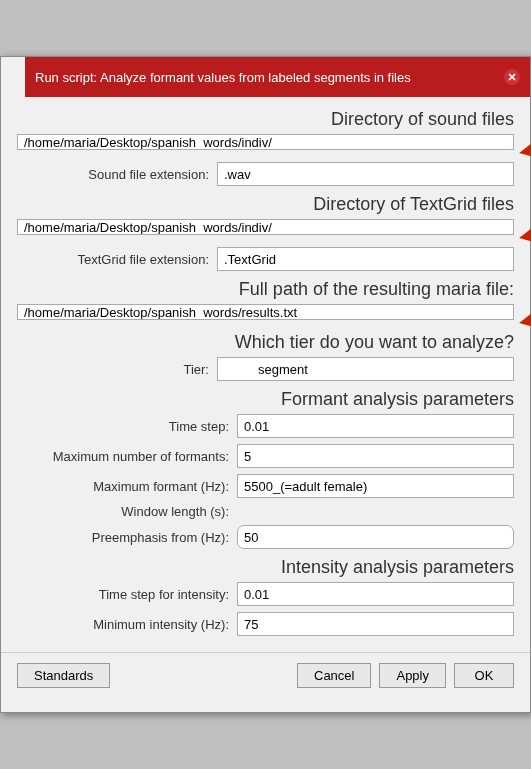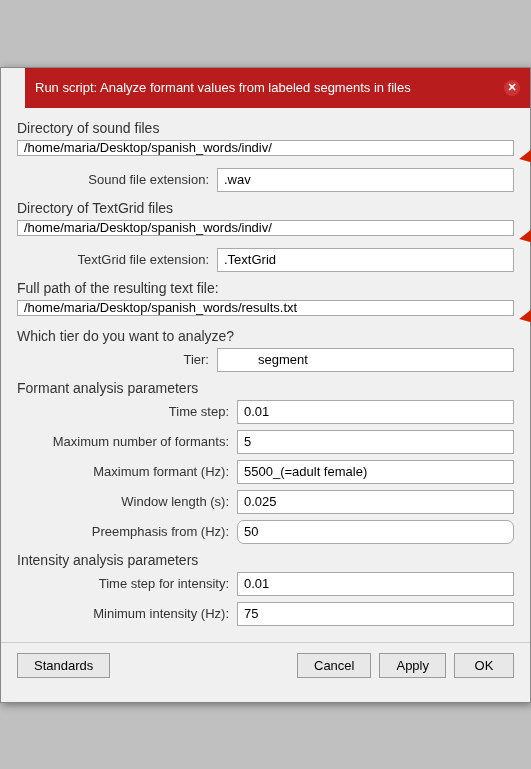--- a/index.html
+++ b/index.html
@@ -39,23 +39,24 @@
       color: white;
       font-size: 11px;
       cursor: pointer;
       font-weight: bold;
     }
     .content {
       padding: 12px 16px 10px 16px;
     }
     .section-label {
       color: #333;
-      font-size: 14px;
+      font-size: 18px;
       margin-bottom: 4px;
       margin-top: 10px;
+      text-align: right;
     }
     .section-label:first-child {
       margin-top: 0;
     }
     .input-row {
       display: flex;
       align-items: center;
       margin-bottom: 6px;
       position: relative;
     }
@@ -153,21 +154,21 @@
         </defs>
         <path d="M85,15 Q60,5 10,15" stroke="#cc2200" stroke-width="5" fill="none" marker-end="url(#arr2)"></path>
       </svg>
     </div>
 
     <div class="input-row">
       <label style="width:200px;">TextGrid file extension:</label>
       <input type="text" style="width: 220px;" value=".TextGrid">
     </div>
 
-    <div class="section-label" style="margin-top:8px;">Full path of the resulting text file:</div>
+    <div class="section-label" style="margin-top:8px;">Full path of the resulting maria file:</div>
     <div class="input-with-arrow" style="position:relative;">
       <input type="text" class="full-input" value="/home/maria/Desktop/spanish_words/results.txt" style="">
       <svg class="inline-arrow" width="90" height="30" viewBox="0 0 90 30">
         <defs>
           <marker id="arr3" markerWidth="8" markerHeight="8" refX="6" refY="4" orient="auto">
             <path d="M0,0 L8,4 L0,8 Z" fill="#cc2200"></path>
           </marker>
         </defs>
         <path d="M85,15 Q60,5 10,15" stroke="#cc2200" stroke-width="5" fill="none" marker-end="url(#arr3)"></path>
       </svg>
@@ -191,21 +192,20 @@
       <input type="text" style="width: 200px;" value="5">
     </div>
 
     <div class="input-row">
       <label style="width:220px;">Maximum formant (Hz):</label>
       <input type="text" style="width: 200px;" value="5500_(=adult female)">
     </div>
 
     <div class="input-row">
       <label style="width:220px;">Window length (s):</label>
-      <input type="text" style="width: 200px;" value="0.025">
     </div>
 
     <div class="input-row">
       <label style="width:220px;">Preemphasis from (Hz):</label>
       <input type="text" style="width: 200px; border-radius: 7px;" value="50">
     </div>
 
     <div class="section-label" style="margin-top:8px;">Intensity analysis parameters</div>
 
     <div class="input-row">

